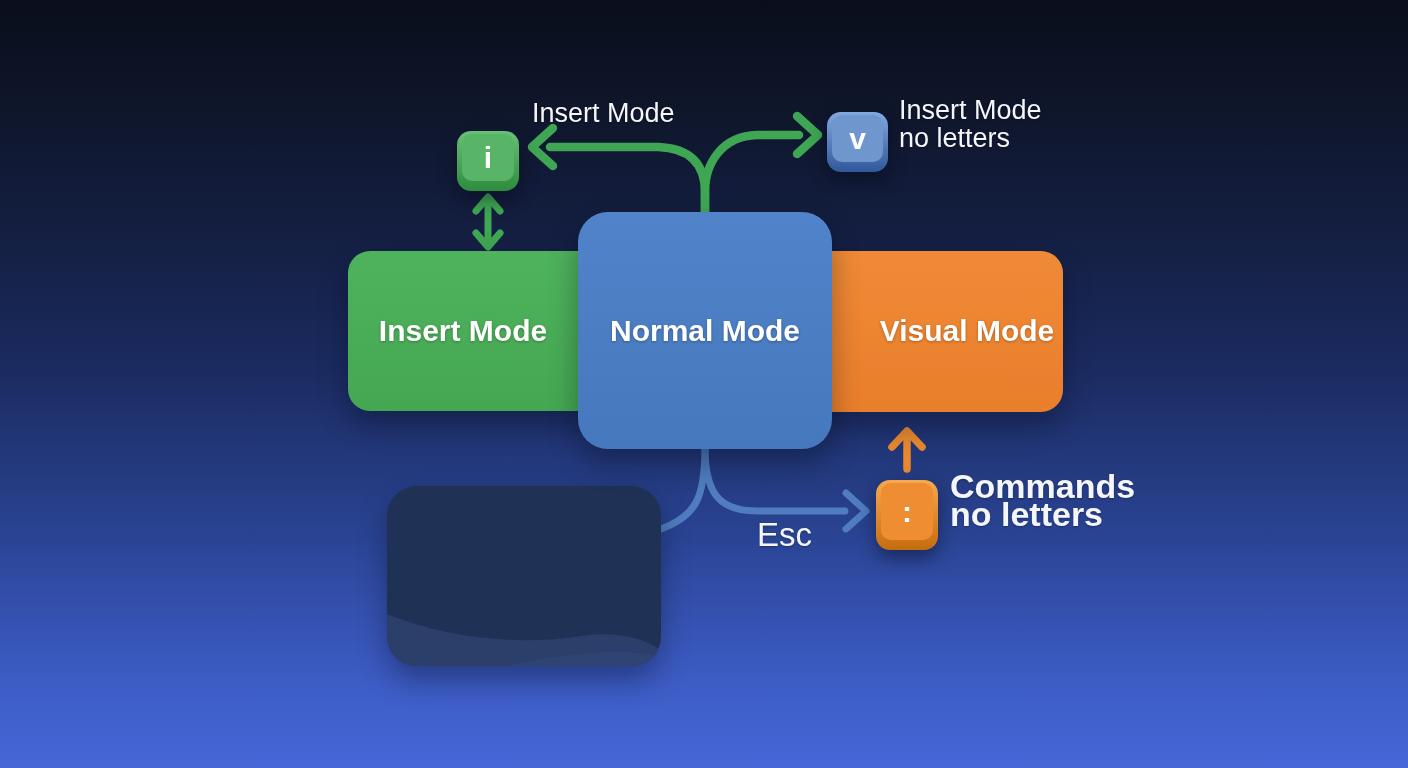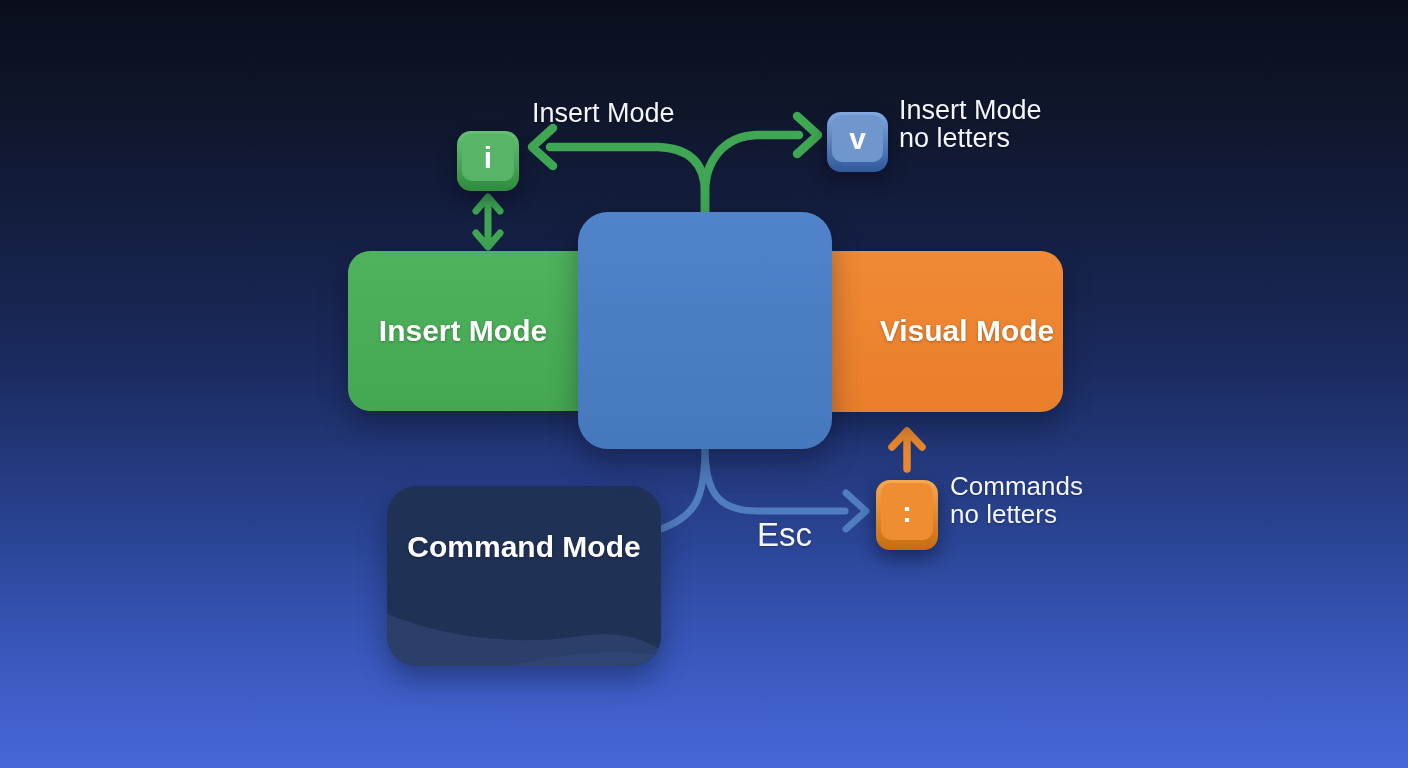--- a/index.html
+++ b/index.html
@@ -108,40 +108,40 @@
   <div class="node" id="node-visual"></div>
   <div class="node" id="node-normal"></div>
   <div class="node" id="node-command">
     <svg width="274" height="180" viewBox="0 0 274 180">
       <path d="M0,128 C60,152 130,160 195,150 C230,145 255,152 274,164 L274,180 L0,180 Z" fill="#2b3f6a"></path>
       <path d="M120,180 C180,166 235,162 274,170 L274,180 Z" fill="#35497c" opacity="0.55"></path>
     </svg>
   </div>
 
   <div class="node-label" style="left:348px;top:313px;width:230px;">Insert Mode</div>
+  <div class="node-label" style="left:578px;top:313px;width:254px;">Normal Mode</div>
   <div class="node-label" style="left:832px;top:313px;width:270px;">Visual Mode</div>
-  <div class="node-label" style="left:387px;top:529px;width:274px;">Command Mode</div>
 
   <div class="key" id="key-i">
     <div class="keytop">i</div>
   </div>
   <div class="key" id="key-v">
     <div class="keytop">v</div>
   </div>
   <div class="key" id="key-colon">
     <div class="keytop">:</div>
   </div>
 
   <div class="note" style="left:532px;top:99px;">Insert Mode</div>
 
   <div class="note" style="left:899px;top:96px;">
     <div>Insert Mode</div>
     <div>no letters</div>
   </div>
 
-  <div class="note" style="left:950px;top:472px;font-size:26px;">
+  <div class="note" style="left:950px;top:472px;font-size:34px;font-weight:bold;">
     <div>Commands</div>
     <div>no letters</div>
   </div>
 
   <div class="note" id="note-esc" style="left:757px;top:521px;">Esc</div>
 
 </div>
 
 </body></html>

